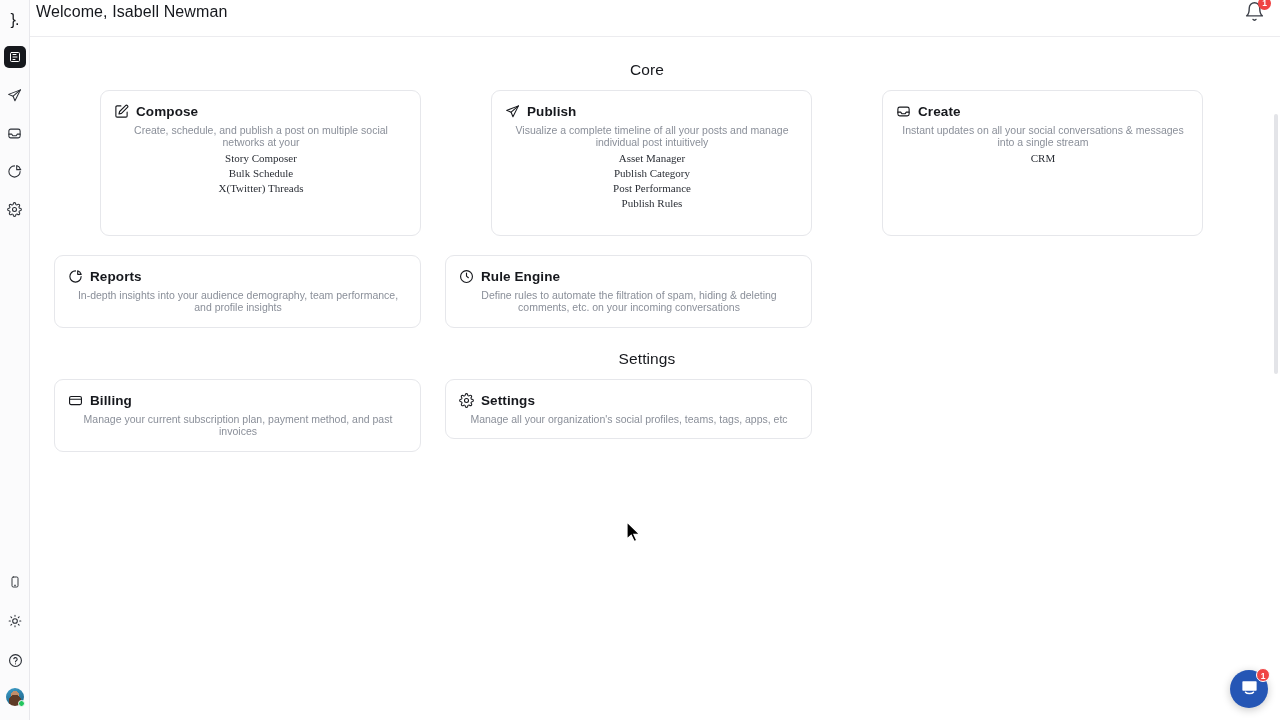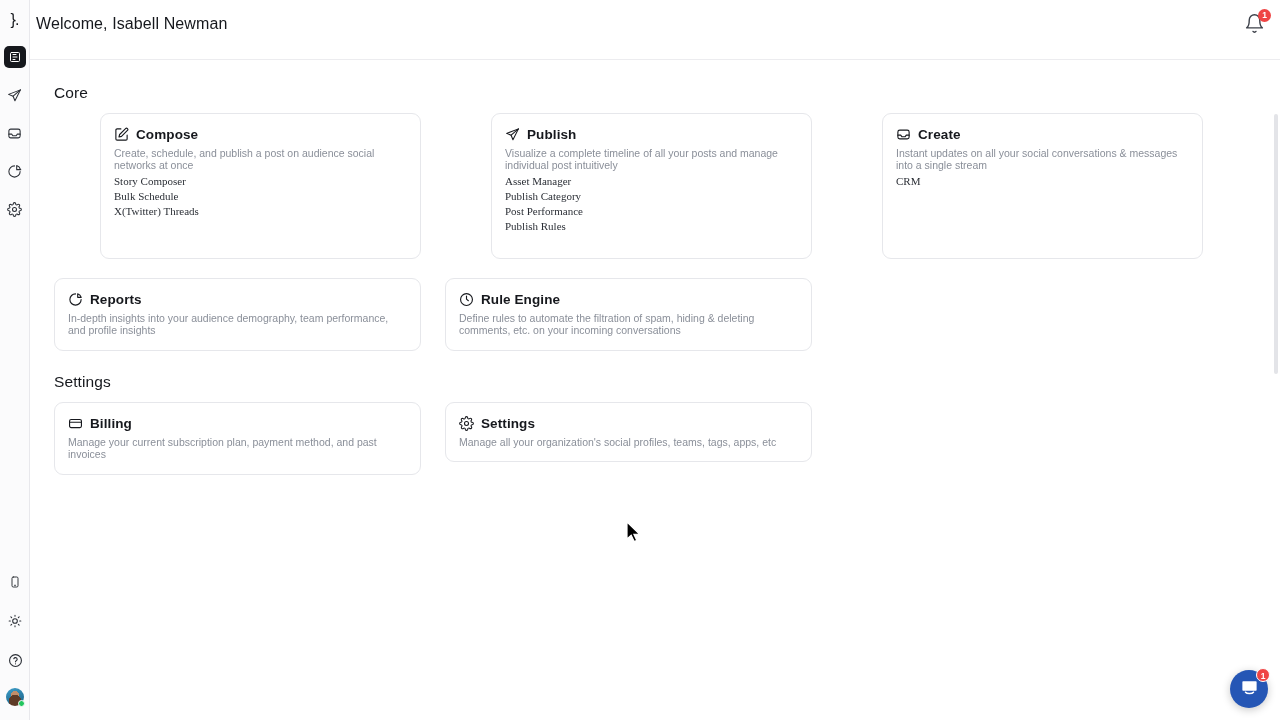--- a/index.html
+++ b/index.html
@@ -49,34 +49,34 @@
   }
   .avatar-dot {
     position: absolute; right: -1px; bottom: -1px;
     width: 7px; height: 7px; border-radius: 50%;
     background: #22c55e; border: 1.5px solid #fbfbfc;
   }
 
   
   .main { flex: 1; height: 720px; position: relative; background: #fff; overflow: hidden; }
   .topbar {
-    height: 60px; border-bottom: 1px solid #ececef;
+    height: 37px; border-bottom: 1px solid #ececef;
     display: flex; align-items: center; justify-content: space-between;
     padding: 0 14px 12px 6px;
   }
   .page-title { font-size: 16px; color: #16181d; font-weight: 400; letter-spacing: .1px; }
   .bell-wrap { position: relative; width: 22px; height: 22px; color: #3c4049; cursor: pointer; }
   .bell-badge {
     position: absolute; top: -4px; right: -5px;
     min-width: 13px; height: 13px; padding: 0 3px;
     border-radius: 7px; background: #ef4444; color: #fff;
     font-size: 8.5px; line-height: 13px; text-align: center; font-weight: 700;
   }
 
-  .content { padding: 24px 40px 0 24px; }
+  .content { padding: 24px 40px 0 24px; text-align: center; }
   .section-title {
     font-size: 15.5px; color: #16181d; font-weight: 400;
     margin-bottom: 11px; letter-spacing: .1px;
   }
   .section + .section { margin-top: 22px; }
   .grid { display: grid; grid-template-columns: repeat(3, 367px); column-gap: 24px; row-gap: 19px; align-items: start; }
 
   .card {
     border: 1px solid #e6e7eb; border-radius: 9px;
     background: #fff; padding: 13px 12px 13px 13px;
@@ -218,21 +218,21 @@
             <div class="card tall">
               <div class="card-head">
                 <span class="card-icon">
                   <svg width="15" height="15" viewBox="0 0 24 24" fill="none" stroke="currentColor" stroke-width="1.8" stroke-linecap="round" stroke-linejoin="round">
                     <path d="M11 3H5a2 2 0 0 0-2 2v14a2 2 0 0 0 2 2h14a2 2 0 0 0 2-2v-6"></path>
                     <path d="M18.5 2.5a2.12 2.12 0 0 1 3 3L12 15l-4 1 1-4z"></path>
                   </svg>
                 </span>
                 <span class="card-title">Compose</span>
               </div>
-              <div class="card-desc">Create, schedule, and publish a post on audience social networks at once</div>
+              <div class="card-desc">Create, schedule, and publish a post on multiple social networks at your</div>
               <div class="card-links">
                 <span class="card-link">Story Composer</span>
                 <span class="card-link">Bulk Schedule</span>
                 <span class="card-link">X(Twitter) Threads</span>
               </div>
             </div>
             <div class="card tall">
               <div class="card-head">
                 <span class="card-icon">
                   <svg width="15" height="15" viewBox="0 0 24 24" fill="none" stroke="currentColor" stroke-width="1.7" stroke-linecap="round" stroke-linejoin="round">

